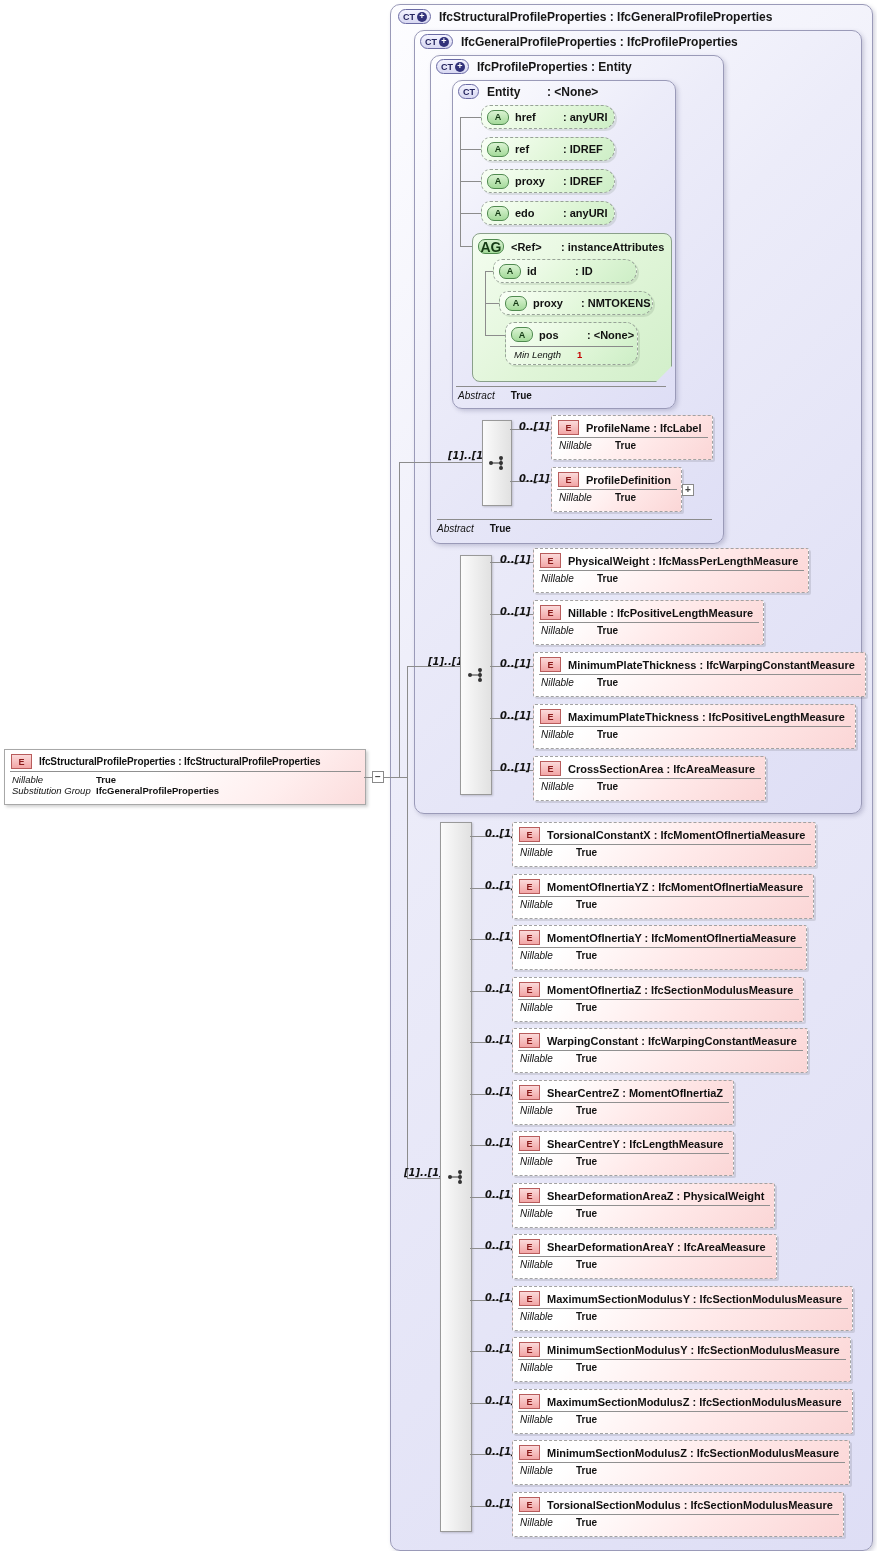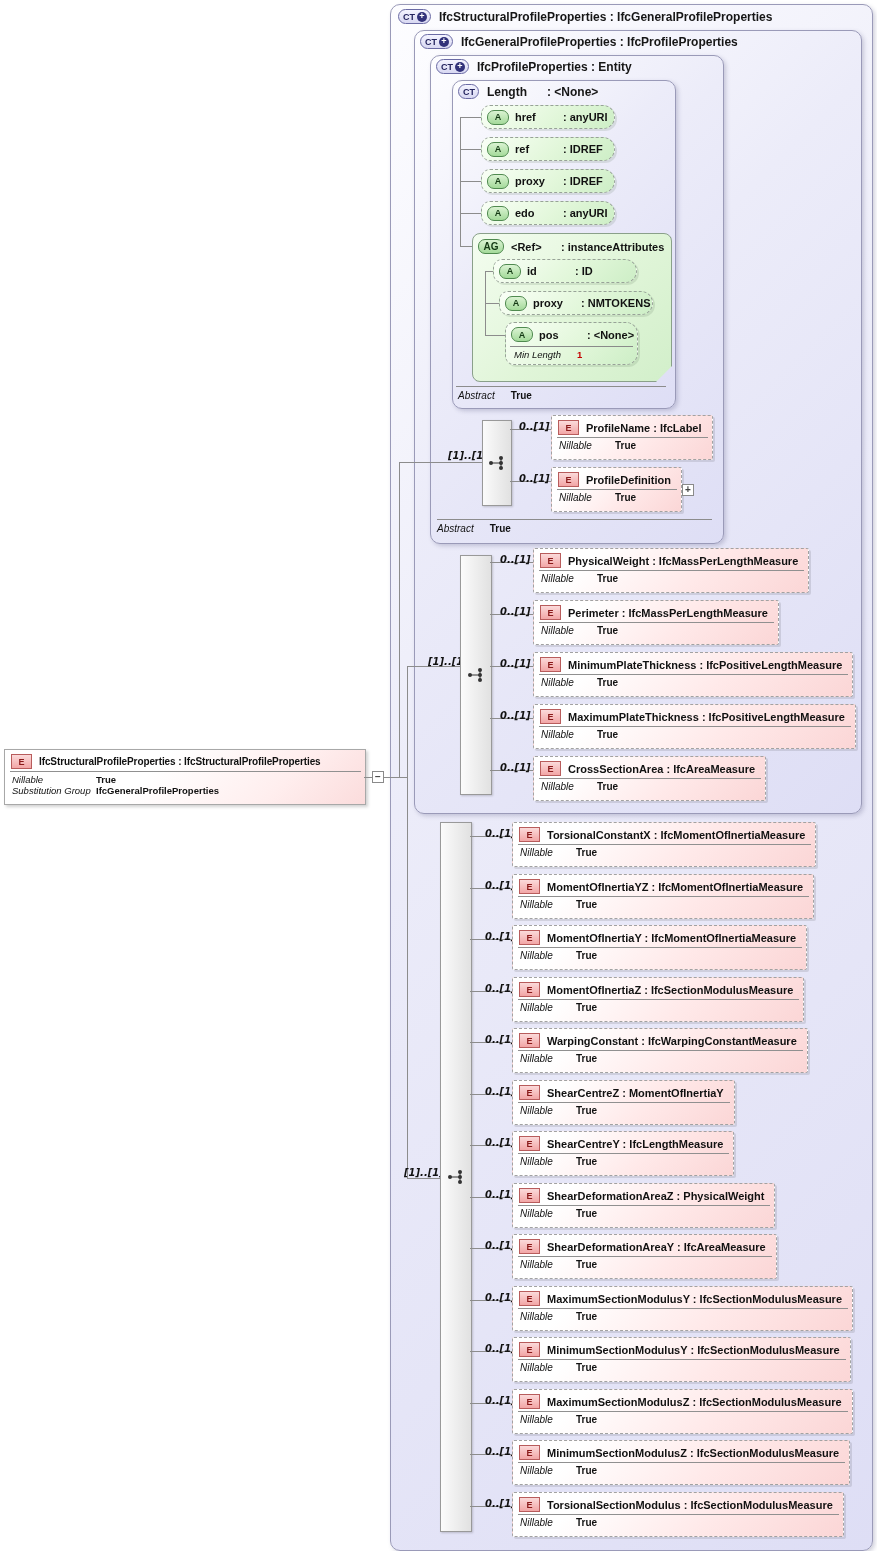--- a/index.html
+++ b/index.html
@@ -36,21 +36,21 @@
   .ic-a{display:inline-flex;align-items:center;justify-content:center;width:20px;height:13px;
         border:1px solid #4f8a4f;border-radius:7px;background:linear-gradient(#daf3d2,#a4da9a);
         font-size:9px;font-weight:bold;color:#143914;margin-right:6px;flex:none;}
   .agbox{position:absolute;border:1px solid #8aa08a;border-radius:8px;
         background:linear-gradient(135deg,#f4fdf0 0%,#e0f5d8 55%,#d2efca 100%);
         clip-path:polygon(0 0,100% 0,100% calc(100% - 16px),calc(100% - 16px) 100%,0 100%);
         box-shadow:2px 2px 0 rgba(70,100,70,.14);}
   .ag-hd{position:absolute;display:flex;align-items:center;font-size:11px;font-weight:bold;color:#111;white-space:nowrap;}
   .ic-ag{display:inline-flex;align-items:center;justify-content:center;width:24px;height:13px;
         border:1px solid #4f8a4f;border-radius:7px;background:linear-gradient(#daf3d2,#a4da9a);
-        font-size:10px;font-weight:bold;color:#143914;margin-right:7px;flex:none;}
+        font-size:14px;font-weight:bold;color:#143914;margin-right:7px;flex:none;}
   .ag-hd .nm{min-width:50px;}
 
   
   .el{position:absolute;border:1px dashed #a2a2a2;border-radius:2px;white-space:nowrap;
       background:linear-gradient(135deg,#ffffff 20%,#ffe9e9 60%,#fbd6d6 100%);
       box-shadow:2px 2px 0 rgba(0,0,0,.10);}
   .el .hd{display:flex;align-items:center;padding:4px 10px 2px 6px;font-size:11px;font-weight:bold;color:#111;}
   .el .pr{display:flex;border-top:1px solid #909090;margin:0 4px 4px 5px;padding:2px 6px 4px 2px;font-size:10px;color:#111;}
   .el .pl{font-style:italic;min-width:56px;}
   .el .pv{font-weight:bold;}
@@ -104,21 +104,21 @@
     <span class="ic-ct">
         <span>CT</span>
         <span class="plus">+</span>
       </span>
     <span>IfcProfileProperties : Entity</span>
   </div>
   <div class="ct-hd" style="left:458px;top:84px;">
     <span class="ic-ct noplus">
         <span>CT</span>
       </span>
-    <span style="min-width:52px;">Length</span>
+    <span style="min-width:52px;">Entity</span>
     <span>: &lt;None&gt;</span>
   </div>
 
   <div class="hl" style="left:456px;top:386px;width:210px;"></div>
   <div class="abstract" style="left:458px;top:390px;">
     <span class="al">Abstract</span><span class="av">True</span>
   </div>
   <div class="hl" style="left:437px;top:519px;width:275px;"></div>
   <div class="abstract" style="left:437px;top:523px;">
     <span class="al">Abstract</span><span class="av">True</span>
@@ -279,33 +279,33 @@
     <div class="pr">
         <span class="pl">Nillable</span>
         <span class="pv">True</span>
       </div>
   </div>
   <div class="hl" style="left:490px;top:614px;width:43px;"></div>
   <div class="occ" style="left:500px;top:606px;">0..[1]</div>
   <div class="el" style="left:533px;top:600px;">
     <div class="hd">
         <span class="ic-e">E</span>
-        <span>Perimeter : IfcMassPerLengthMeasure</span>
+        <span>Nillable : IfcPositiveLengthMeasure</span>
       </div>
     <div class="pr">
         <span class="pl">Nillable</span>
         <span class="pv">True</span>
       </div>
   </div>
   <div class="hl" style="left:490px;top:666px;width:43px;"></div>
   <div class="occ" style="left:500px;top:658px;">0..[1]</div>
   <div class="el" style="left:533px;top:652px;">
     <div class="hd">
         <span class="ic-e">E</span>
-        <span>MinimumPlateThickness : IfcPositiveLengthMeasure</span>
+        <span>MinimumPlateThickness : IfcWarpingConstantMeasure</span>
       </div>
     <div class="pr">
         <span class="pl">Nillable</span>
         <span class="pv">True</span>
       </div>
   </div>
   <div class="hl" style="left:490px;top:718px;width:43px;"></div>
   <div class="occ" style="left:500px;top:710px;">0..[1]</div>
   <div class="el" style="left:533px;top:704px;">
     <div class="hd">
@@ -388,21 +388,21 @@
     <div class="pr">
         <span class="pl">Nillable</span>
         <span class="pv">True</span>
       </div>
   </div>
   <div class="hl" style="left:470px;top:1094px;width:42px;"></div>
   <div class="occ" style="left:485px;top:1086px;">0..[1]</div>
   <div class="el" style="left:512px;top:1080px;">
     <div class="hd">
         <span class="ic-e">E</span>
-        <span>ShearCentreZ : MomentOfInertiaY</span>
+        <span>ShearCentreZ : MomentOfInertiaZ</span>
       </div>
     <div class="pr">
         <span class="pl">Nillable</span>
         <span class="pv">True</span>
       </div>
   </div>
   <div class="hl" style="left:470px;top:1145px;width:42px;"></div>
   <div class="occ" style="left:485px;top:1137px;">0..[1]</div>
   <div class="el" style="left:512px;top:1131px;">
     <div class="hd">

